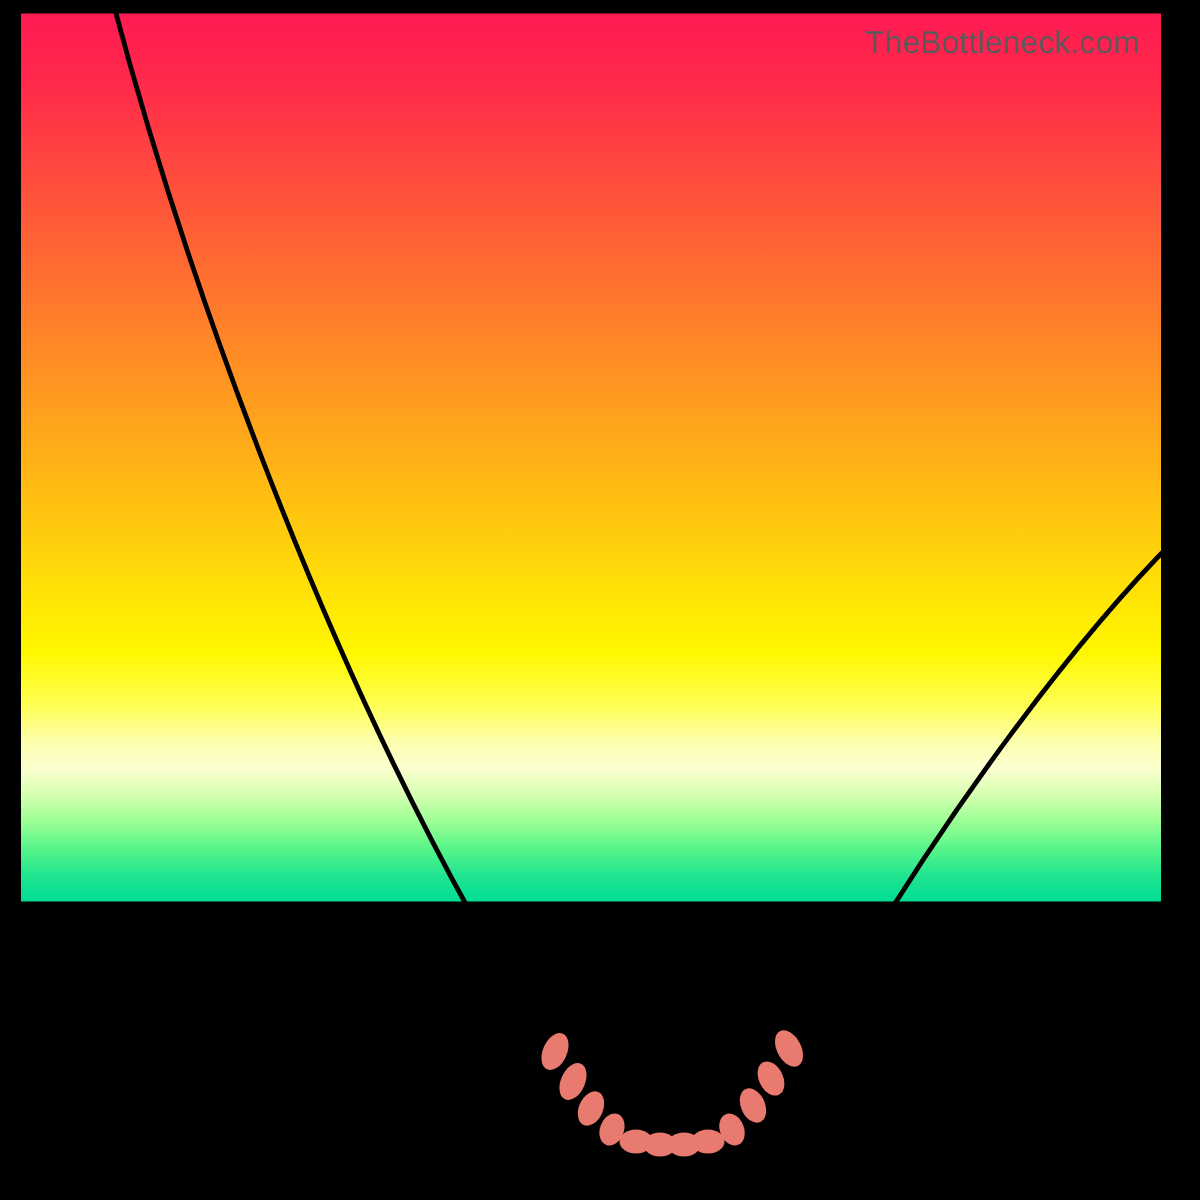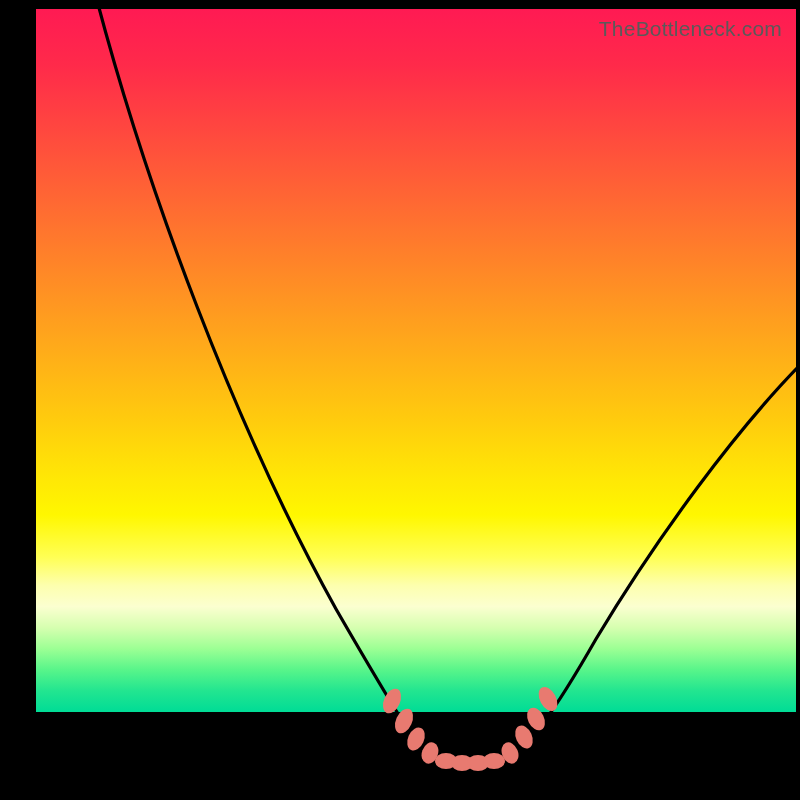--- a/index.html
+++ b/index.html
@@ -12,24 +12,24 @@
     font-family: Arial, Helvetica, sans-serif;
   }
   .frame {
     position: relative;
     width: 800px;
     height: 800px;
     background: #000;
   }
   .plot {
     position: absolute;
-    left: 36px;
+    left: 14px;
     top: 9px;
     width: 760px;
-    height: 703px;
+    height: 592px;
     background: linear-gradient(
       to bottom,
       #ff1a53 0%,
       #ff2a4a 8%,
       #ff4a3e 18%,
       #ff6a32 28%,
       #ff8a26 38%,
       #ffaa1a 48%,
       #ffca0e 58%,
       #ffe506 66%,

